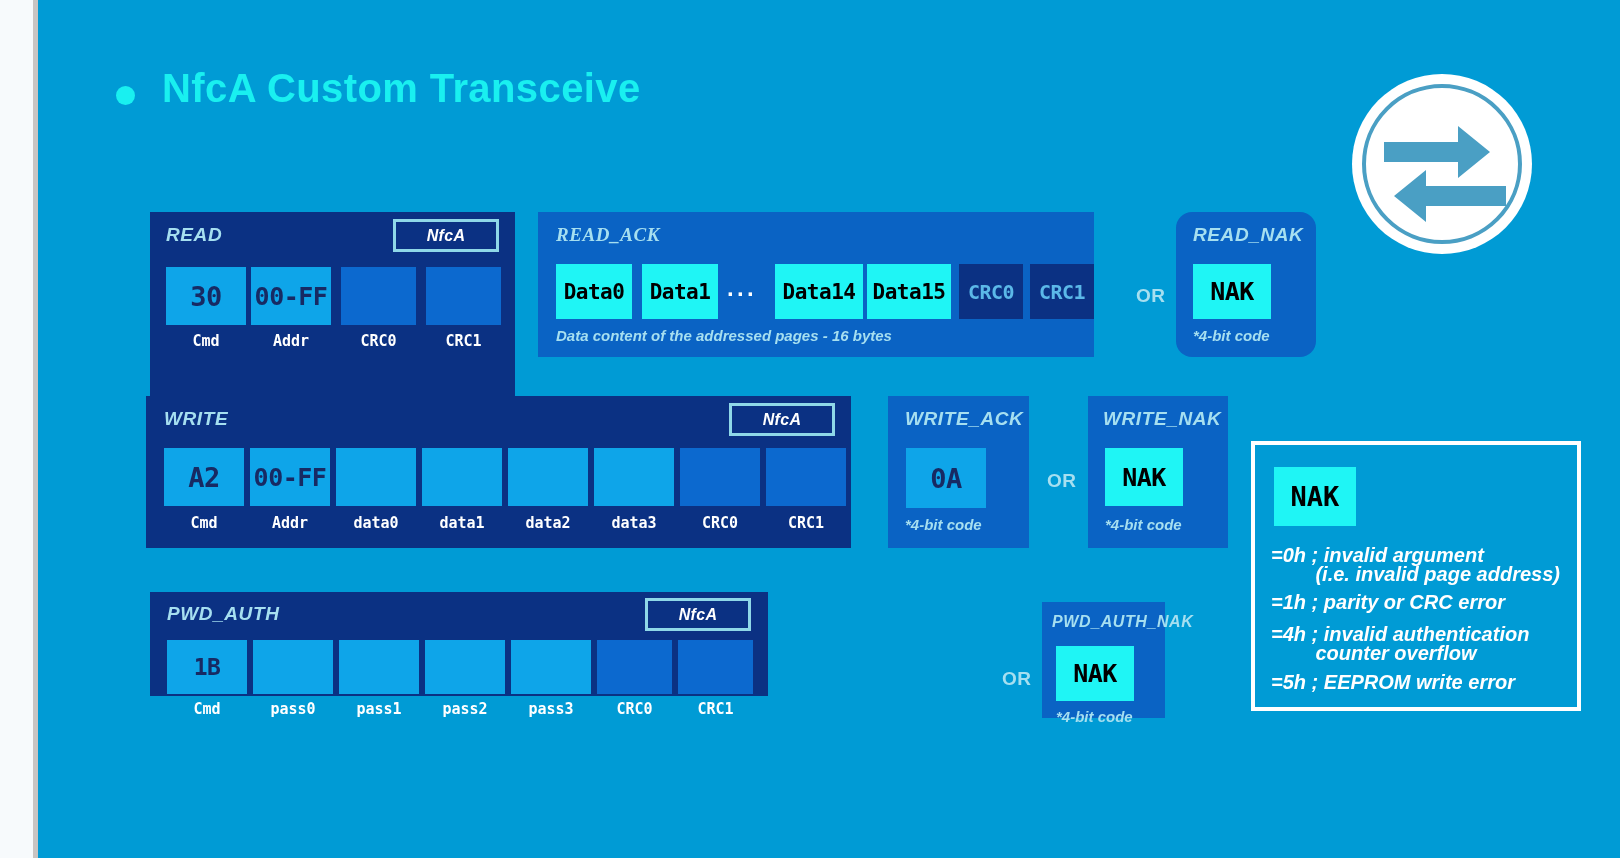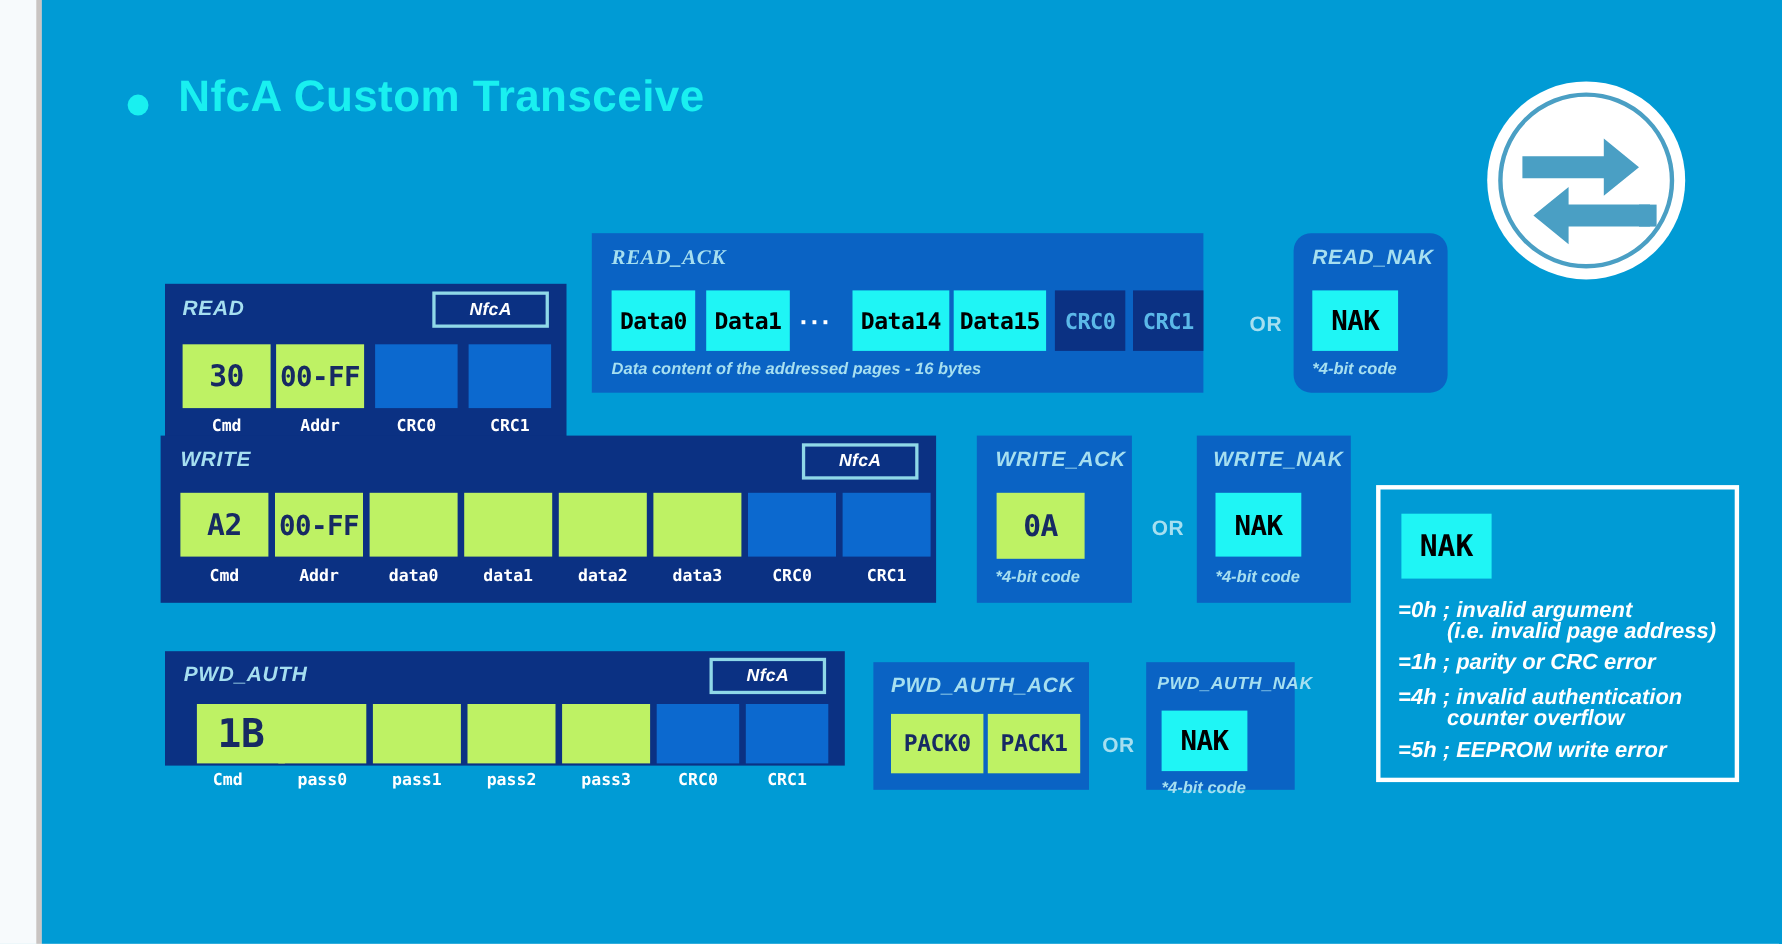--- a/index.html
+++ b/index.html
@@ -66,21 +66,21 @@
   }
 
   
   .cell {
     position: absolute;
     display: flex; align-items: center; justify-content: center;
     font-family: "DejaVu Sans Mono", monospace;
     font-weight: bold;
     letter-spacing: -0.5px;
   }
-  .cell-white { background: #bef264; color: #172a63; }
+  .cell-white { background: #0ea5e9; color: #172a63; }
   .cell-cyan  { background: #1ff5f5; color: #000000; }
   .cell-blue  { background: #0c69cf; color: #ffffff; }
   .cell-navy  { background: #0b3183; color: #5bb8e8; }
 
   .cell-label {
     position: absolute;
     text-align: center;
     font-family: "DejaVu Sans Mono", monospace;
     font-weight: bold; font-size: 15px;
     color: #ffffff; white-space: nowrap;
@@ -136,21 +136,21 @@
   <div id="transceive-icon">
     <svg width="184" height="184" viewBox="0 0 184 184">
       <circle cx="92" cy="92" r="90" fill="#ffffff"></circle>
       <circle cx="92" cy="92" r="78" fill="none" stroke="#4a9fc4" stroke-width="4"></circle>
       <path d="M34 70 h74 v-16 l32 26 -32 26 v-16 h-74 z" fill="#4a9fc4"></path>
       <path d="M150 114 h-74 v-16 l-32 26 32 26 v-16 h74 z" fill="#4a9fc4"></path>
       <rect x="140" y="114" width="16" height="20" fill="#4a9fc4"></rect>
     </svg>
   </div>
 
-  <div class="panel panel-dark" style="left:112px; top:212px; width:365px; height:186px;margin-top:46px;">
+  <div class="panel panel-dark" style="left:112px; top:212px; width:365px; height:186px;">
     <div class="panel-title" style="left:16px; top:12px;">READ</div>
     <div class="nfca-badge" style="left:243px; top:7px; width:106px; height:33px;">NfcA</div>
 
     <div class="cell cell-white" style="left:16px; top:55px; width:80px; height:58px; font-size:27px;">30</div>
     <div class="cell cell-white" style="left:101px; top:55px; width:80px; height:58px; font-size:25px;">00-FF</div>
     <div class="cell cell-blue" style="left:191px; top:55px; width:75px; height:58px;"></div>
     <div class="cell cell-blue" style="left:276px; top:55px; width:75px; height:58px;"></div>
 
     <div class="cell-label" style="left:16px; top:120px; width:80px;">Cmd</div>
     <div class="cell-label" style="left:101px; top:120px; width:80px;">Addr</div>
@@ -224,44 +224,39 @@
     <div class="legend-row" style="top:148px;">=1h ; parity or CRC error</div>
     <div class="legend-row" style="top:180px;">=4h ; invalid authentication
         counter overflow</div>
     <div class="legend-row" style="top:228px;">=5h ; EEPROM write error</div>
   </div>
 
   <div class="panel panel-dark" style="left:112px; top:592px; width:618px; height:104px;">
     <div class="panel-title" style="left:17px; top:11px;">PWD_AUTH</div>
     <div class="nfca-badge" style="left:495px; top:6px; width:106px; height:33px;">NfcA</div>
 
-    <div class="cell cell-white" style="left:17px; top:48px; width:80px; height:54px; font-size:36px;margin-left:12px;">1B</div>
+    <div class="cell cell-white" style="left:17px; top:48px; width:80px; height:54px; font-size:23px;">1B</div>
     <div class="cell cell-white" style="left:103px; top:48px; width:80px; height:54px;"></div>
     <div class="cell cell-white" style="left:189px; top:48px; width:80px; height:54px;"></div>
     <div class="cell cell-white" style="left:275px; top:48px; width:80px; height:54px;"></div>
     <div class="cell cell-white" style="left:361px; top:48px; width:80px; height:54px;"></div>
     <div class="cell cell-blue" style="left:447px; top:48px; width:75px; height:54px;"></div>
     <div class="cell cell-blue" style="left:528px; top:48px; width:75px; height:54px;"></div>
 
     <div class="cell-label" style="left:17px; top:108px; width:80px;">Cmd</div>
     <div class="cell-label" style="left:103px; top:108px; width:80px;">pass0</div>
     <div class="cell-label" style="left:189px; top:108px; width:80px;">pass1</div>
     <div class="cell-label" style="left:275px; top:108px; width:80px;">pass2</div>
     <div class="cell-label" style="left:361px; top:108px; width:80px;">pass3</div>
     <div class="cell-label" style="left:447px; top:108px; width:75px;">CRC0</div>
     <div class="cell-label" style="left:528px; top:108px; width:75px;">CRC1</div>
   </div>
 
-  <div class="panel panel-mid" style="left:756px; top:602px; width:196px; height:116px;">
-    <div class="panel-title" style="left:16px; top:11px;">PWD_AUTH_ACK</div>
-    <div class="cell cell-white" style="left:16px; top:47px; width:84px; height:54px; font-size:21px;">PACK0</div>
-    <div class="cell cell-white" style="left:104px; top:47px; width:84px; height:54px; font-size:21px;">PACK1</div>
-  </div>
 
   <div class="or-text" style="left:964px; top:668px;">OR</div>
 
-  <div class="panel panel-mid" style="left:1004px; top:602px; width:135px; height:116px;">
+  <div class="panel panel-mid" style="left:1004px; top:602px; width:123px; height:116px;">
     <div class="panel-title" style="left:10px; top:11px; font-size:16px;">PWD_AUTH_NAK</div>
     <div class="cell cell-cyan" style="left:14px; top:44px; width:78px; height:55px; font-size:25px;">NAK</div>
     <div class="caption" style="left:14px; top:106px;">*4-bit code</div>
   </div>
 
 </div>
 
 </body></html>

